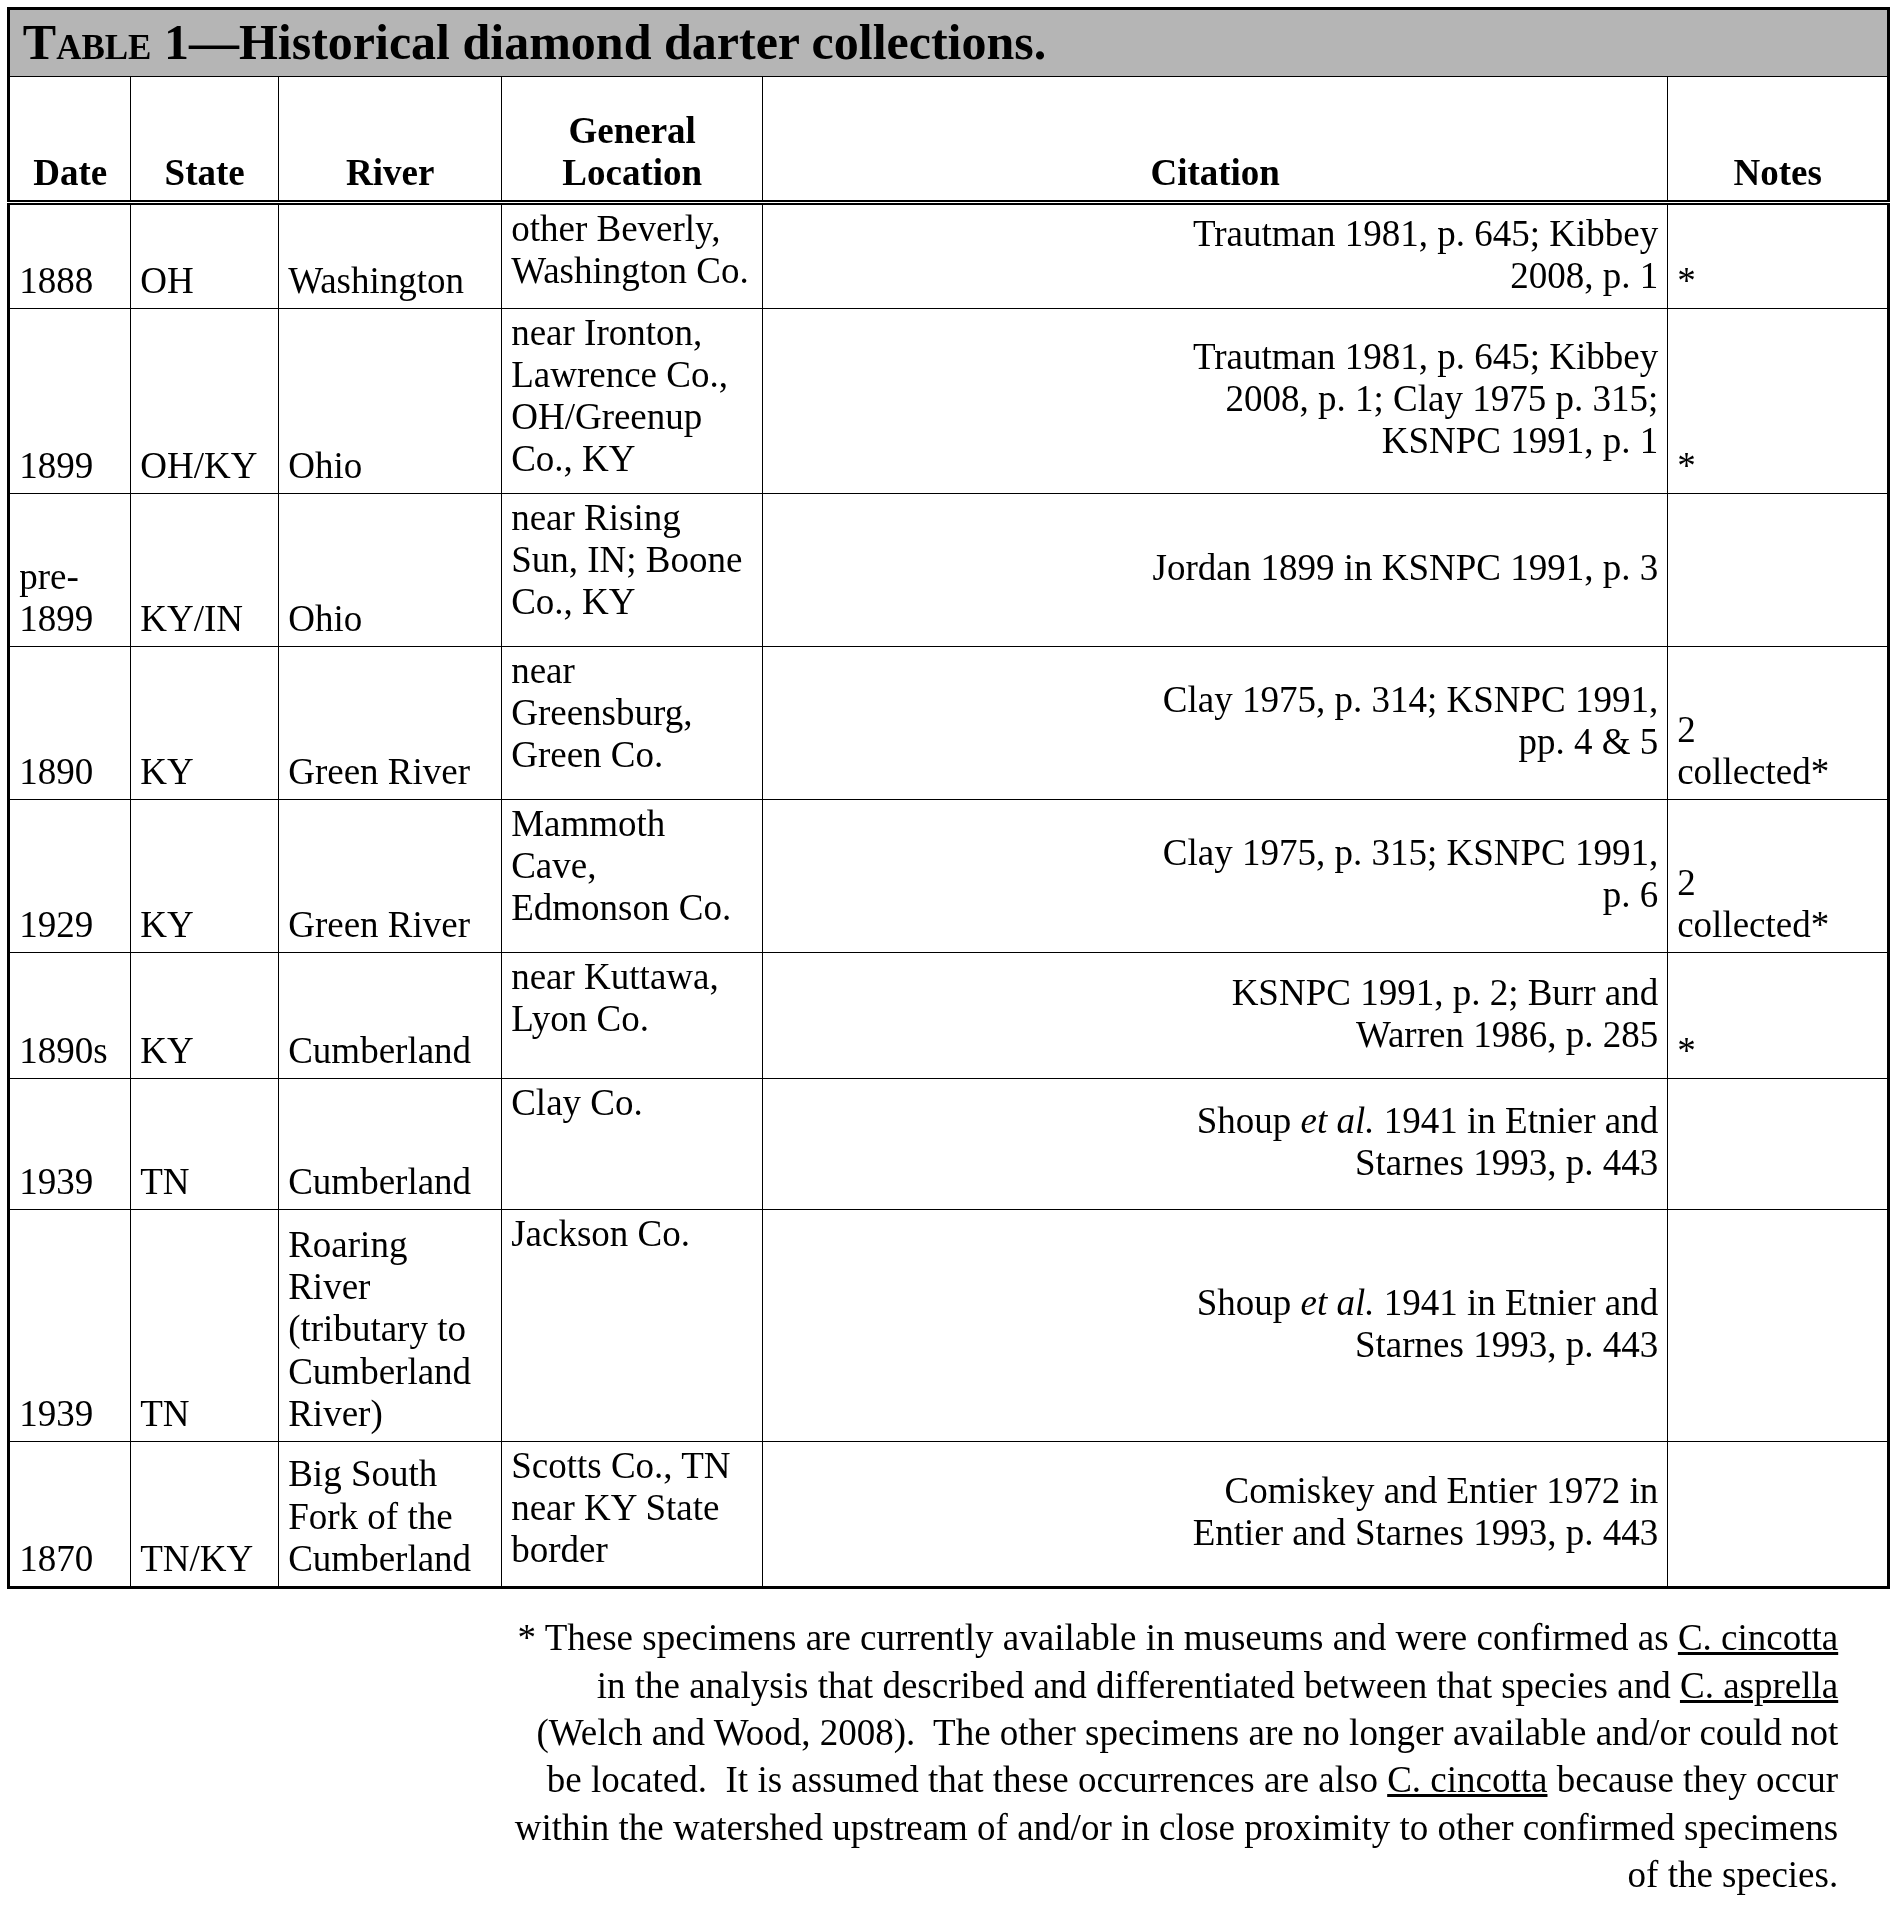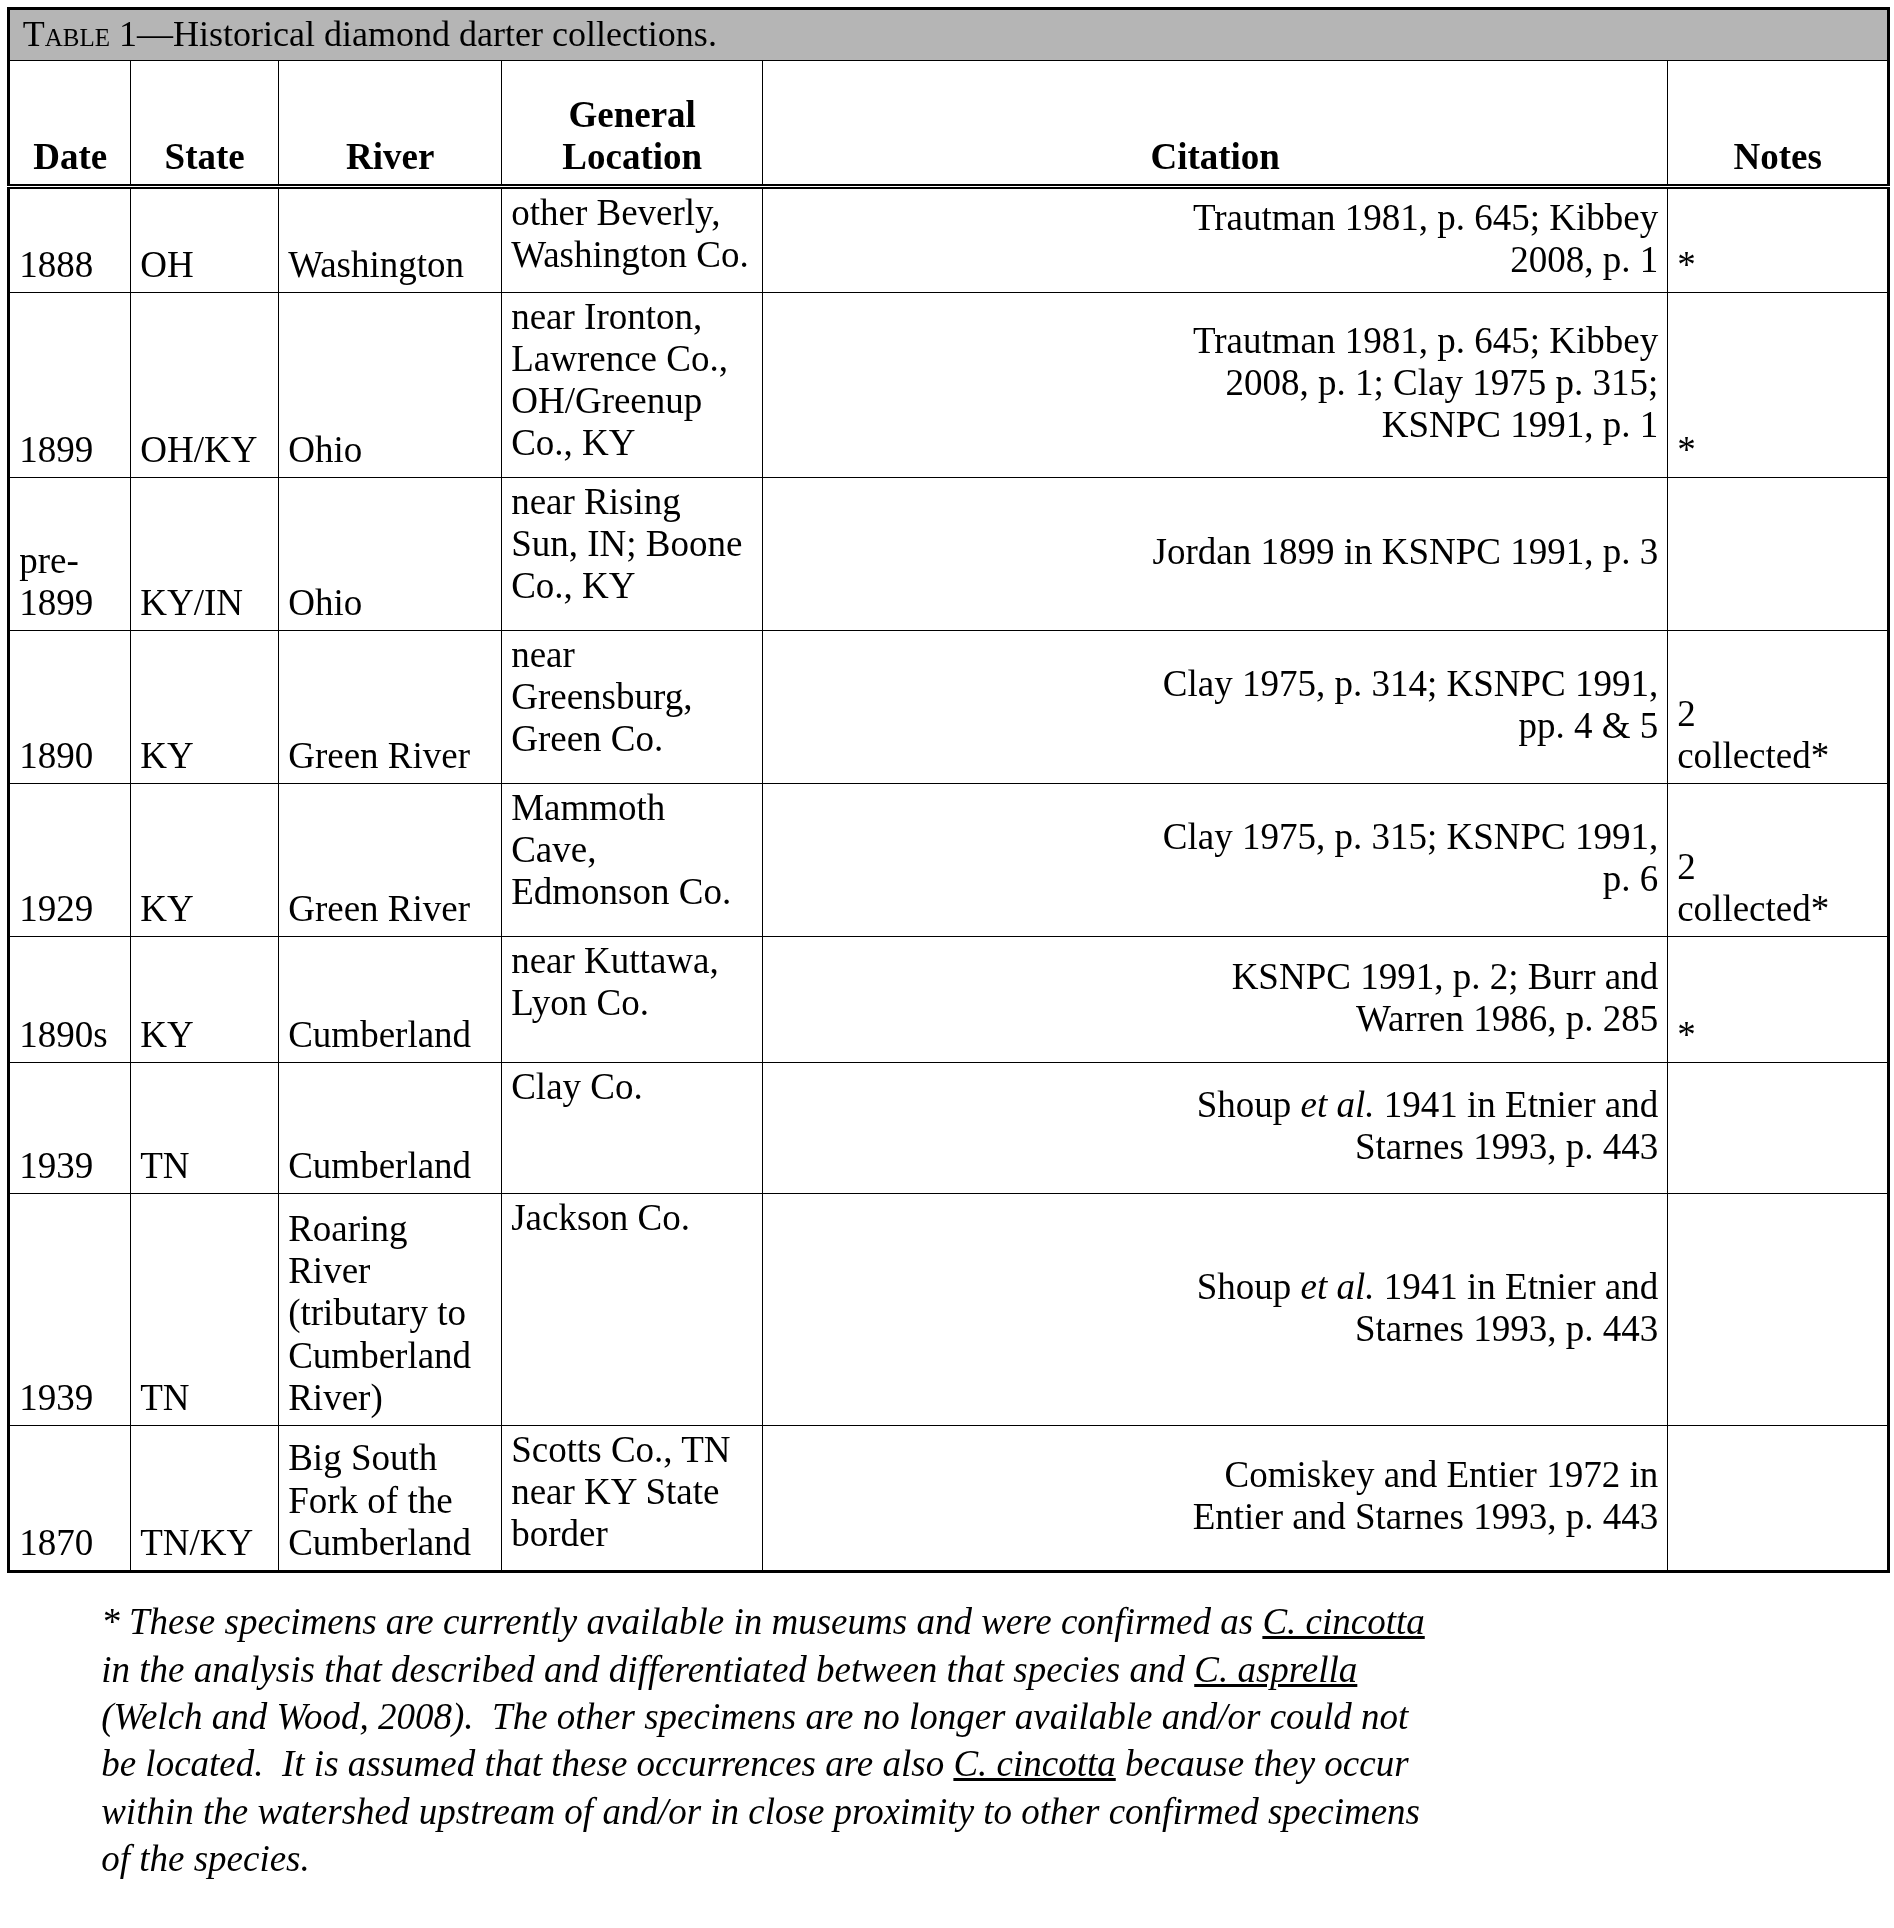--- a/index.html
+++ b/index.html
@@ -25,23 +25,23 @@
     padding: 2.7px 9px 6.3px 9px;
     font-size: 37px;
     line-height: 1.14;
     white-space: pre-line;
     overflow: hidden;
     text-align: left;
     font-weight: normal;
   }
   tr.title-row th.title-cell {
     background: #b5b5b5;
-    font-weight: normal;
+    font-weight: bold;
     padding: 3.6px 5.4px 5.4px 12.6px;
-    font-size: 36px;
+    font-size: 50px;
     white-space: normal;
     border-bottom: 1.8px solid #000;
   }
   .sc { font-variant: small-caps; }
   tr.title-row { height: 45px; }
   tr.header-row { height: 126px; }
   tr.header-row th {
     font-weight: bold;
     vertical-align: bottom;
     border-bottom: 5.4px double #000;
@@ -59,22 +59,22 @@
   tbody tr:nth-child(7) { height: 131px; }
   tbody tr:nth-child(8) { height: 232px; }
   tbody tr:nth-child(9) { height: 146px; }
   .italic { font-style: italic; }
   .underline { text-decoration: underline; }
   .footnote {
     margin: 25px 0 0 94px;
     width: 1737px;
     font-size: 37px;
     line-height: 1.28;
-    font-style: italic;
     white-space: pre-wrap;
+    text-align: right;
   }
 </style>
 </head>
 <body>
 
 <div class="page">
 
   <table class="collections">
     <colgroup>
       <col style="width:122px">

